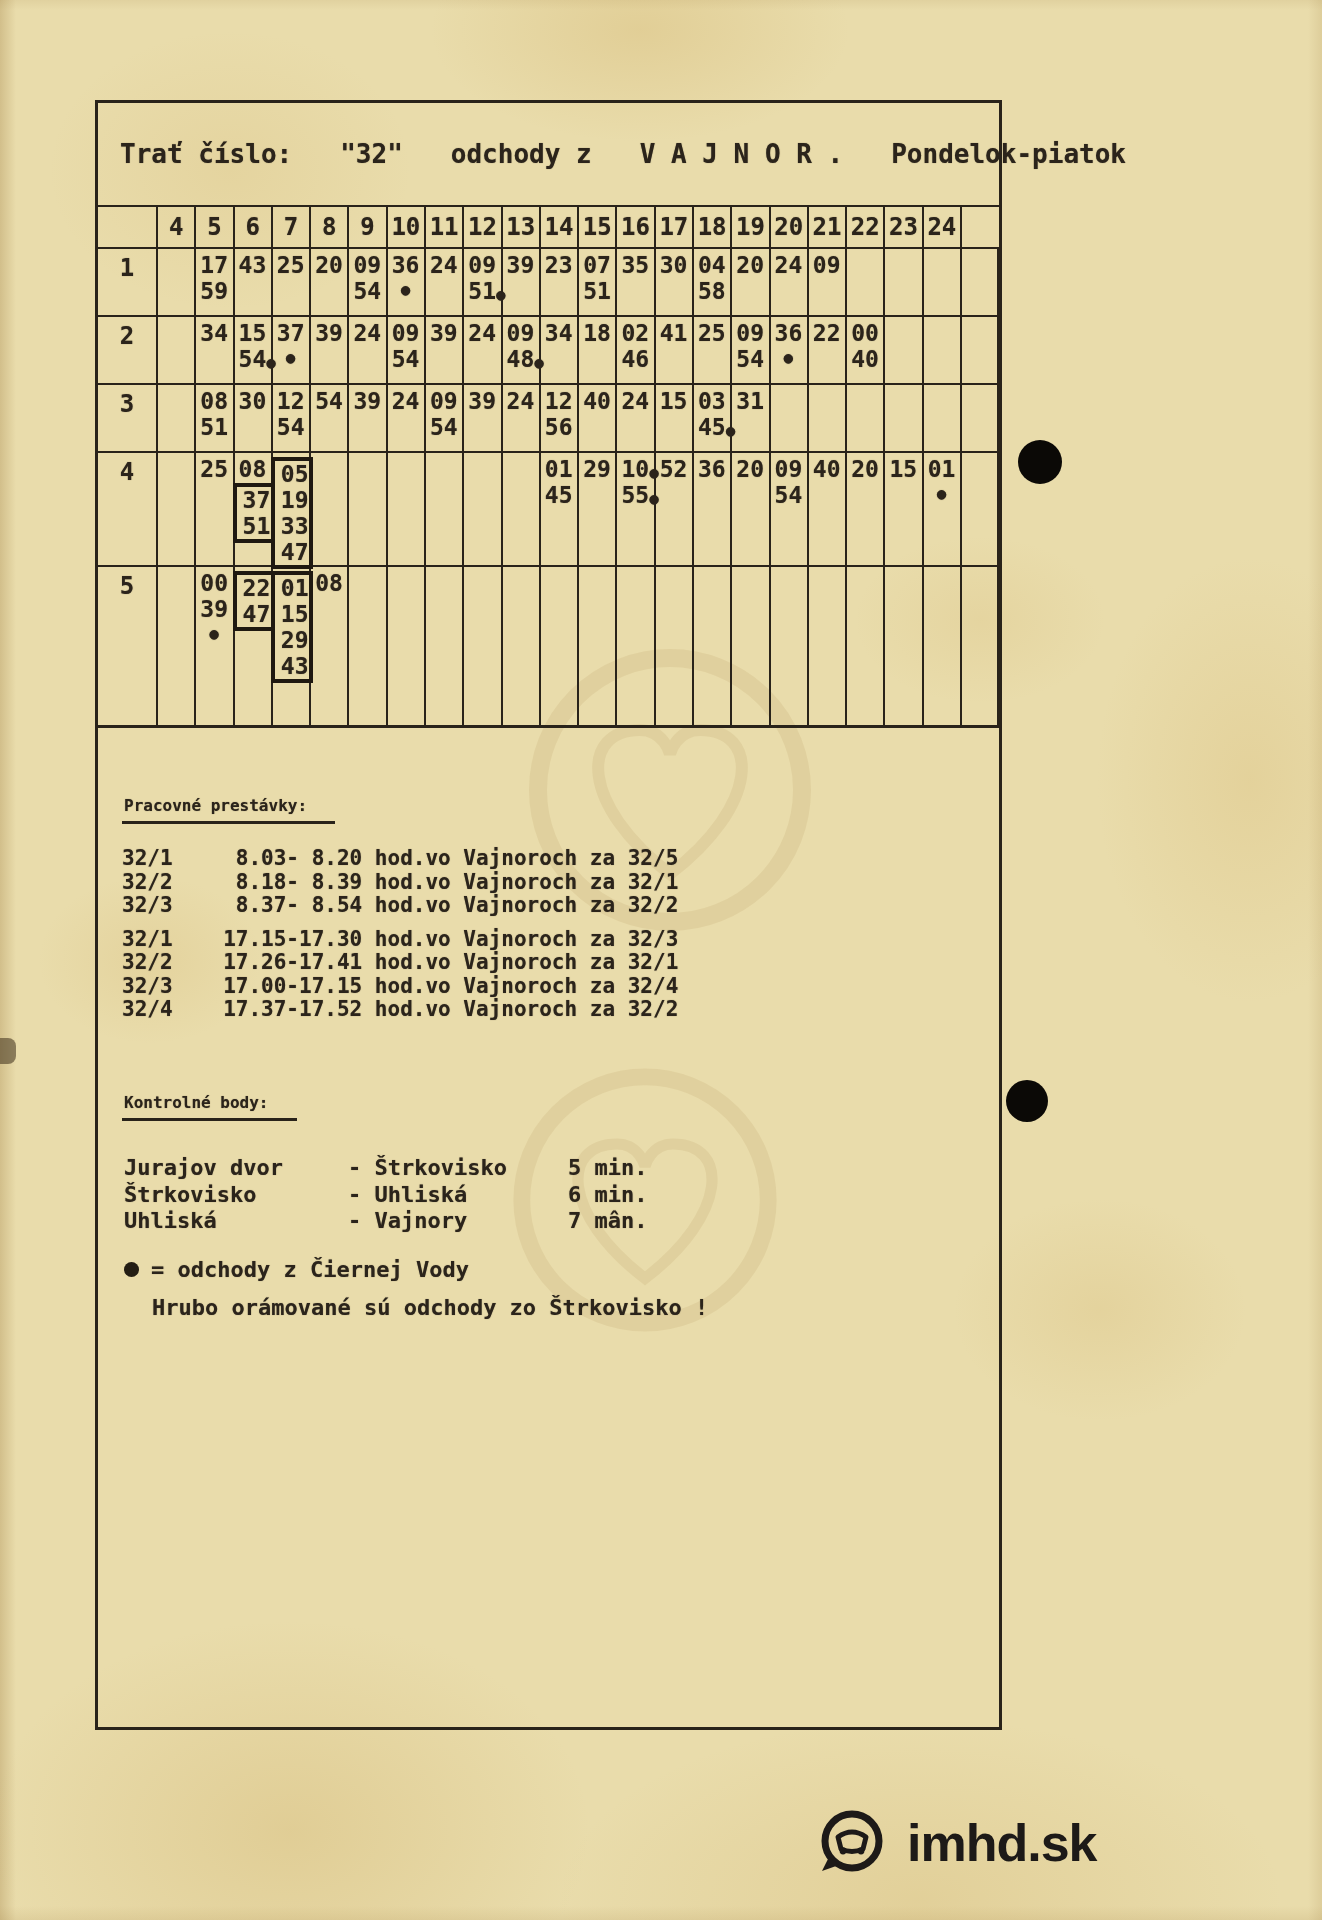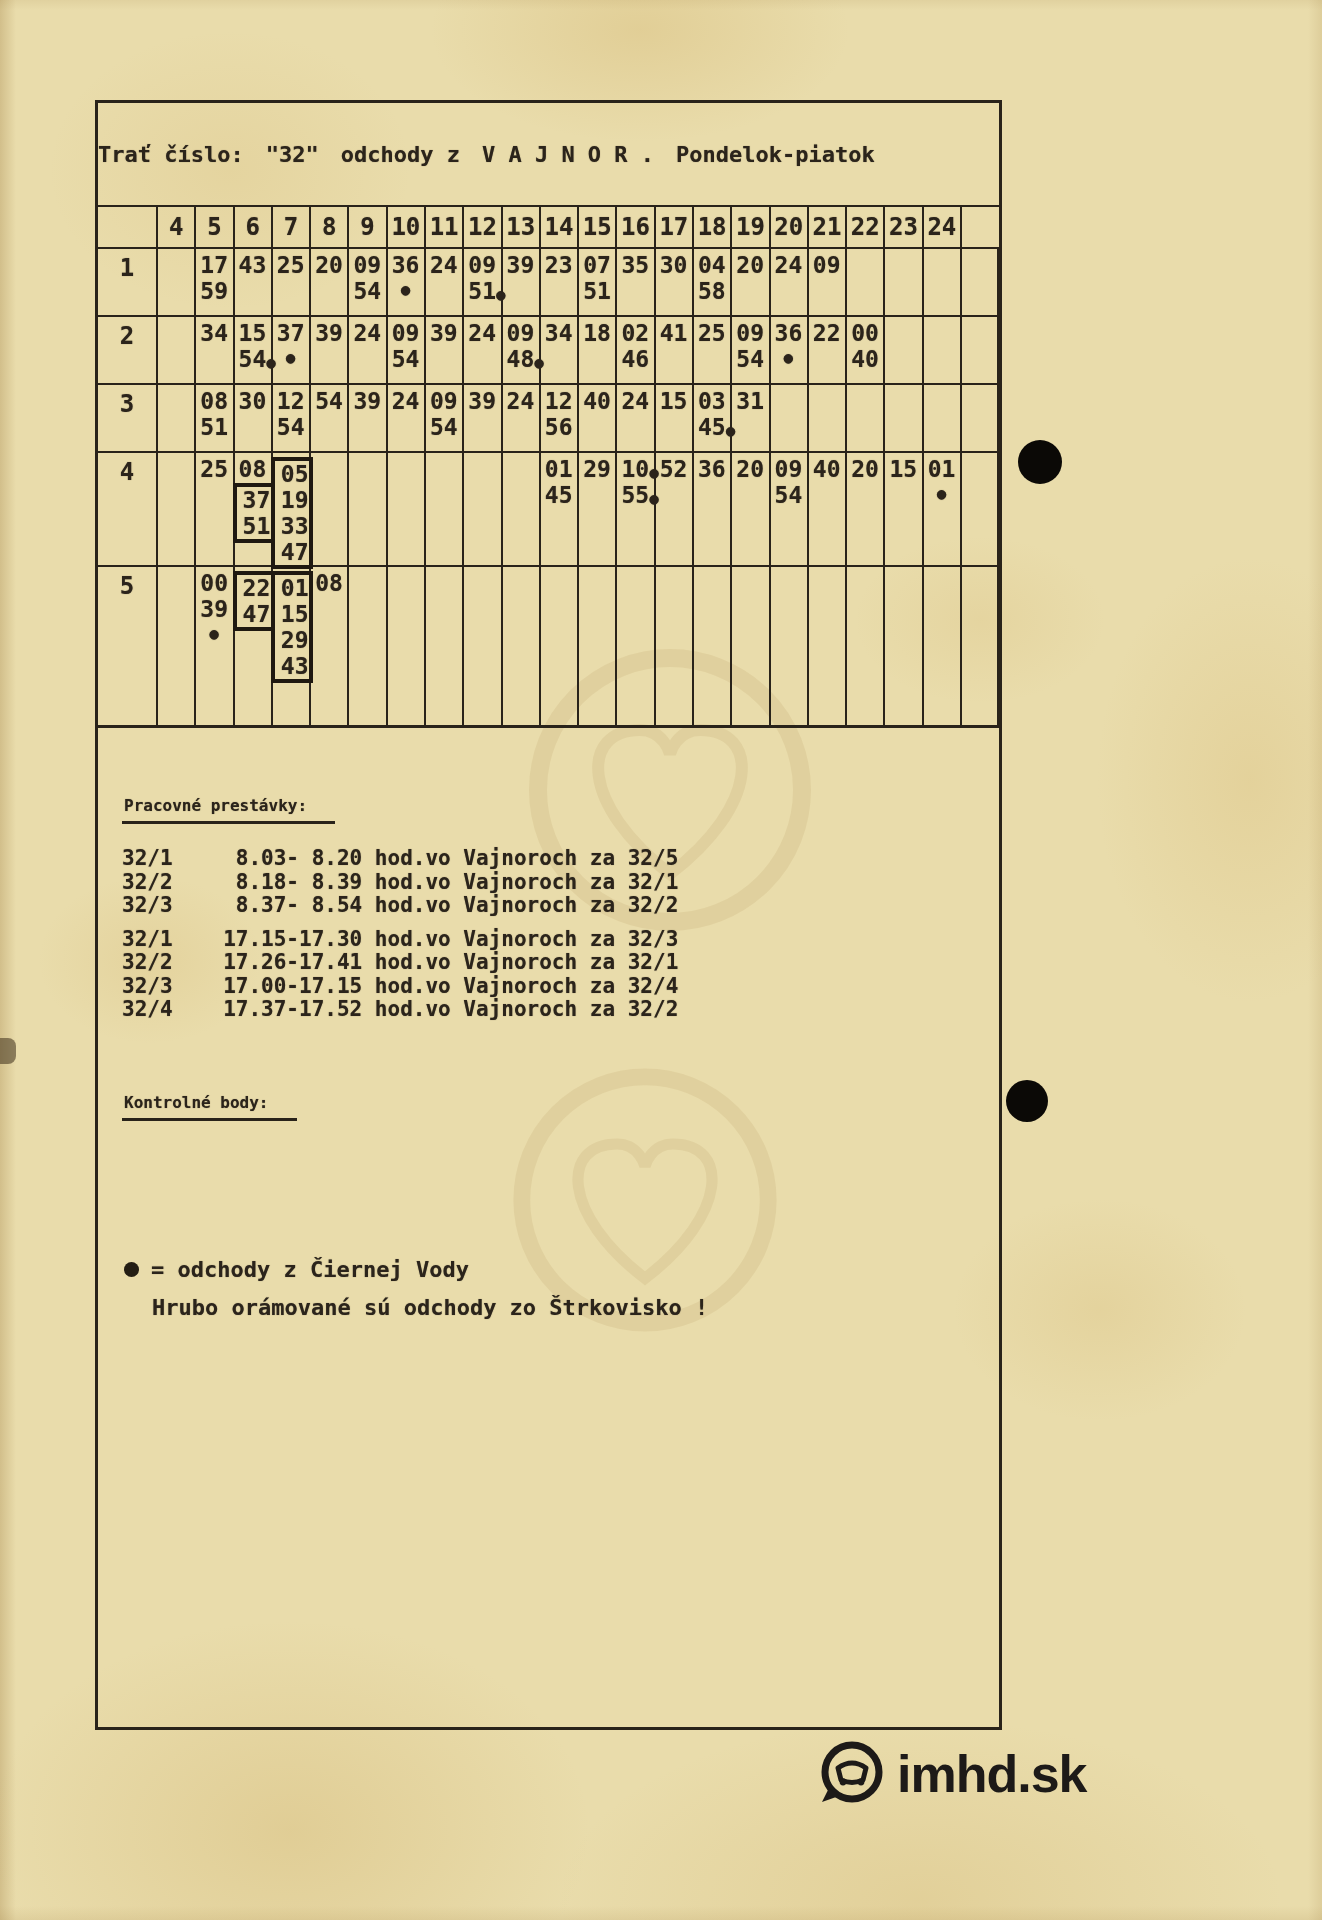--- a/index.html
+++ b/index.html
@@ -23,21 +23,21 @@
     color:#2b241b;
   }
   .ghost{position:absolute;opacity:.13;pointer-events:none;}
   .smudge{position:absolute;left:0px;top:1038px;width:16px;height:26px;background:rgba(60,45,25,.55);border-radius:0 8px 8px 0;}
 
   .frame{position:absolute;left:95px;top:100px;width:901px;height:1624px;border:3px solid #29231a;}
 
   .title-row{
     position:absolute;left:0;top:0;width:100%;height:104px;box-sizing:border-box;
     border-bottom:2px solid #29231a;display:flex;align-items:center;
-    gap:22px;font-size:22px;font-weight:bold;white-space:nowrap;
+    padding-left:22px;gap:48px;font-size:26px;font-weight:bold;white-space:nowrap;
     text-shadow:0 0 1px rgba(43,36,27,.55);
   }
 
   .grid{
     position:absolute;left:0;top:104px;width:100%;
     display:grid;grid-template-columns:60px repeat(21,1fr) 37px;
     grid-template-rows:42px 68px 68px 68px 114px 158px;
     border-bottom:3px solid #29231a;
     text-shadow:0 0 1px rgba(43,36,27,.5);
   }
@@ -66,21 +66,21 @@
   .ctrl-row{display:grid;grid-template-columns:224px 220px auto;white-space:nowrap;}
 
   .legend1{position:absolute;left:26px;top:1146px;display:flex;align-items:center;gap:12px;font-size:22px;font-weight:bold;text-shadow:0 0 1px rgba(43,36,27,.5);margin-top:8px;}
   .legend-dot{width:15px;height:15px;border-radius:50%;background:#241e14;flex:0 0 auto;}
   .legend2{position:absolute;left:54px;top:1192px;font-size:22px;font-weight:bold;white-space:nowrap;text-shadow:0 0 1px rgba(43,36,27,.5);}
 
   .hole{position:absolute;border-radius:50%;background:#0b0906;}
   .hole1{left:1018px;top:440px;width:44px;height:44px;}
   .hole2{left:1006px;top:1080px;width:42px;height:42px;}
 
-  .logo{position:absolute;left:815px;top:1738px;display:flex;align-items:center;gap:10px;}
+  .logo{position:absolute;left:815px;top:1807px;display:flex;align-items:center;gap:20px;}
   .logo-text{font-family:"Liberation Sans",sans-serif;font-weight:bold;font-size:52px;color:#1d1a18;letter-spacing:-1px;}
 </style>
 </head>
 <body>
 
 <svg class="ghost" style="left:520px;top:640px" width="300" height="300" viewBox="0 0 100 100">
   <circle cx="50" cy="50" r="44" fill="none" stroke="#a8854a" stroke-width="6"></circle>
   <path d="M50 78 C20 55 20 30 40 30 C48 30 50 38 50 38 C50 38 52 30 60 30 C80 30 80 55 50 78 Z" fill="none" stroke="#a8854a" stroke-width="4"></path>
 </svg>
 <svg class="ghost" style="left:505px;top:1060px" width="280" height="280" viewBox="0 0 100 100">
@@ -416,20 +416,37 @@
       <div class="gc cell nobb"></div>
       <div class="gc cell nobb"></div>
       <div class="gc cell nobb"></div>
       <div class="gc nobb"></div>
     </div>
 
   <div class="sec-h breaks-h">Pracovné prestávky:</div>
   <div class="breaks" id="breaks"><div class="grp"><div class="bl">32/1     8.03- 8.20 hod.vo Vajnoroch za 32/5</div><div class="bl">32/2     8.18- 8.39 hod.vo Vajnoroch za 32/1</div><div class="bl">32/3     8.37- 8.54 hod.vo Vajnoroch za 32/2</div></div><div class="grp"><div class="bl">32/1    17.15-17.30 hod.vo Vajnoroch za 32/3</div><div class="bl">32/2    17.26-17.41 hod.vo Vajnoroch za 32/1</div><div class="bl">32/3    17.00-17.15 hod.vo Vajnoroch za 32/4</div><div class="bl">32/4    17.37-17.52 hod.vo Vajnoroch za 32/2</div></div></div>
 
   <div class="sec-h ctrl-h">Kontrolné body:</div>
+  <div class="ctrl" id="ctrl">
+      <div class="ctrl-row">
+        <div class="cc">Jurajov dvor</div>
+        <div class="cc">- Štrkovisko</div>
+        <div class="cc">5 min.</div>
+      </div>
+      <div class="ctrl-row">
+        <div class="cc">Štrkovisko</div>
+        <div class="cc">- Uhliská</div>
+        <div class="cc">6 min.</div>
+      </div>
+      <div class="ctrl-row">
+        <div class="cc">Uhliská</div>
+        <div class="cc">- Vajnory</div>
+        <div class="cc">7 mân.</div>
+      </div>
+    </div>
 
   <div class="legend1">
     <span class="legend-dot"></span>
     <span>= odchody z Čiernej Vody</span>
   </div>
   <div class="legend2">Hrubo orámované sú odchody zo Štrkovisko !</div>
 
 </div>
 
 <div class="hole hole1"></div>

